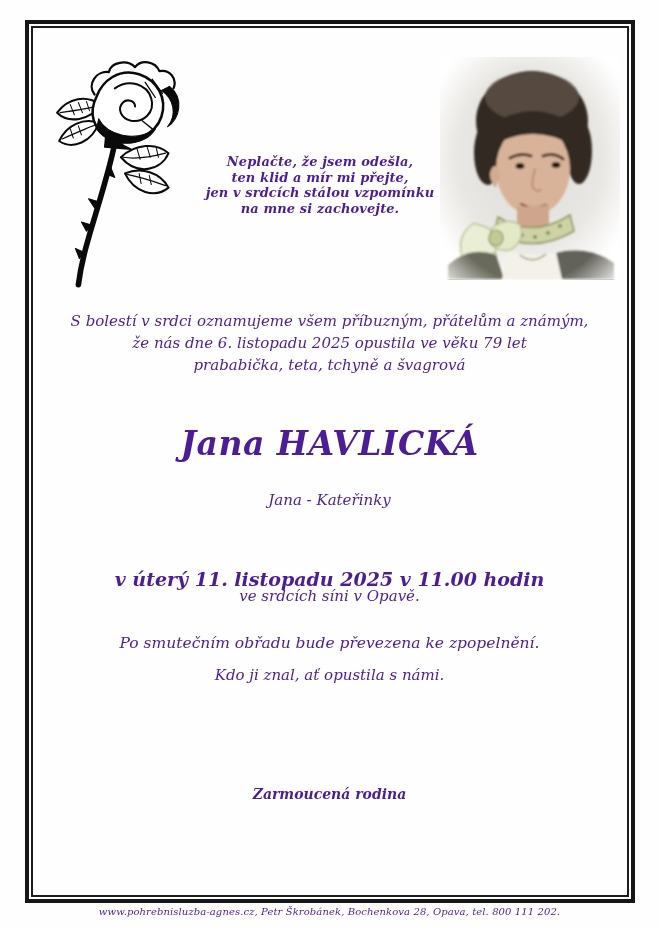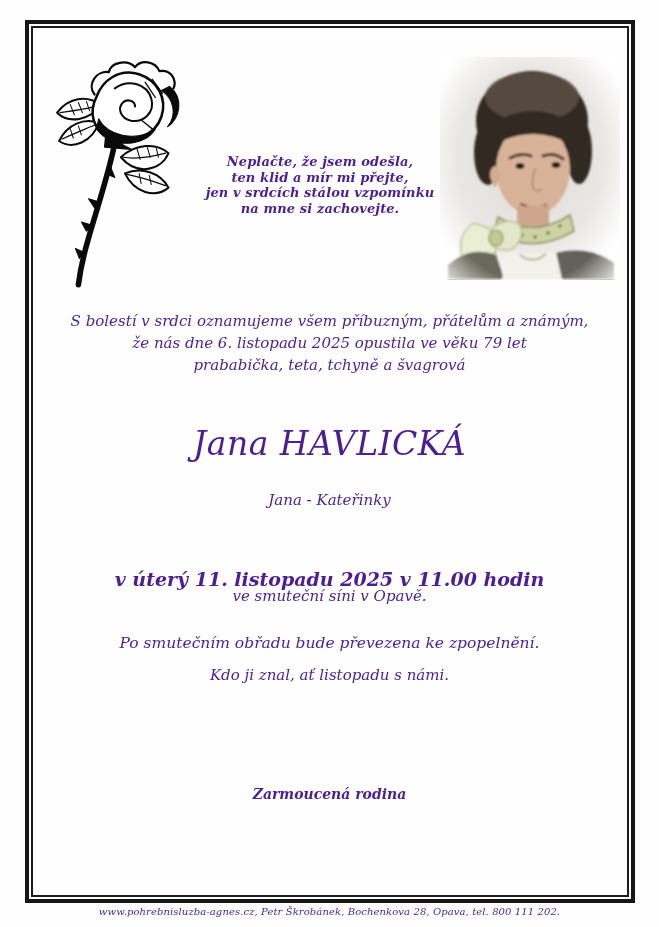--- a/index.html
+++ b/index.html
@@ -32,21 +32,21 @@
     letter-spacing:0.1px;
   }
   .announcement {
     left:30px; top:310px; width:599px;
     font-style:italic;
     font-size:15px; line-height:22px;
   }
   .name {
     left:0; top:424px; width:659px;
     margin:0;
-    font-style:italic; font-weight:normal;
+    font-style:italic; font-weight:bold;
     font-size:33px; letter-spacing:0.5px;
   }
   .location {
     left:0; top:491px; width:659px;
     font-style:italic; font-size:15px;
   }
   .farewell {
     left:30px; top:571px; width:599px;
     font-style:italic; font-size:15px; line-height:17px;
   }
@@ -198,22 +198,22 @@
     <div>S bolestí v srdci oznamujeme všem příbuzným, přátelům a známým,</div>
     <div>že nás dne 6. listopadu 2025 opustila ve věku 79 let</div>
     <div>prababička, teta, tchyně a švagrová</div>
   </div>
 
   <h1 class="abs name">Jana HAVLICKÁ</h1>
   <div class="abs location">Jana - Kateřinky</div>
 
   <div class="abs farewell">
     <div class="bold-line">v úterý 11. listopadu 2025 v 11.00 hodin</div>
-    <div>ve smuteční síni v Opavě.</div>
+    <div>ve srdcích síni v Opavě.</div>
   </div>
 
   <div class="abs cremation">Po smutečním obřadu bude převezena ke zpopelnění.</div>
-  <div class="abs remembrance">Kdo ji znal, ať listopadu s námi.</div>
+  <div class="abs remembrance">Kdo ji znal, ať opustila s námi.</div>
   <div class="abs signature">Zarmoucená rodina</div>
 
   <div class="abs footer">www.pohrebnisluzba-agnes.cz, Petr Škrobánek, Bochenkova 28, Opava, tel. 800 111 202.</div>
 
 </div>
 
 </body></html>

